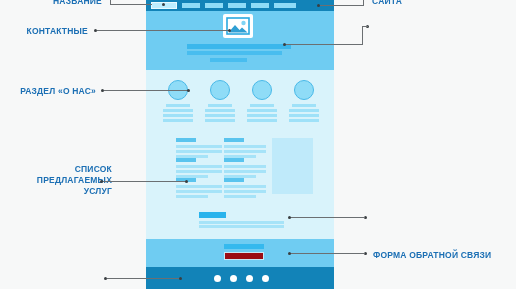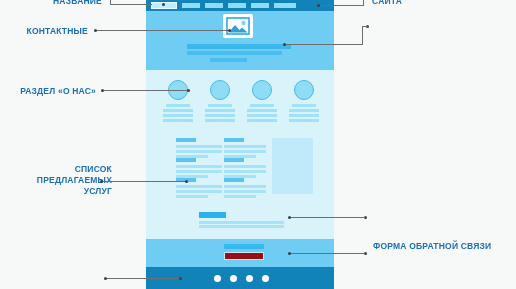--- a/index.html
+++ b/index.html
@@ -276,18 +276,18 @@
   <div class="dot" style="left:366px;top:25px"></div>
   <div class="conn h" style="left:362px;top:26px;width:6px"></div>
   <div class="conn v" style="left:362px;top:26px;height:19px"></div>
   <div class="conn h" style="left:285px;top:44px;width:78px"></div>
   <div class="dot" style="left:283px;top:43px"></div>
 
   <div class="dot" style="left:364px;top:216px"></div>
   <div class="conn h" style="left:290px;top:217px;width:75px"></div>
   <div class="dot" style="left:288px;top:216px"></div>
 
-  <div class="label l-align" style="left:373px;top:241px;width:140px">ФОРМА ОБРАТНОЙ СВЯЗИ</div>
+  <div class="label l-align" style="left:373px;top:250px;width:140px">ФОРМА ОБРАТНОЙ СВЯЗИ</div>
   <div class="dot" style="left:364px;top:252px"></div>
   <div class="conn h" style="left:290px;top:253px;width:75px"></div>
   <div class="dot" style="left:288px;top:252px"></div>
 
 </div>
 
 </body></html>

